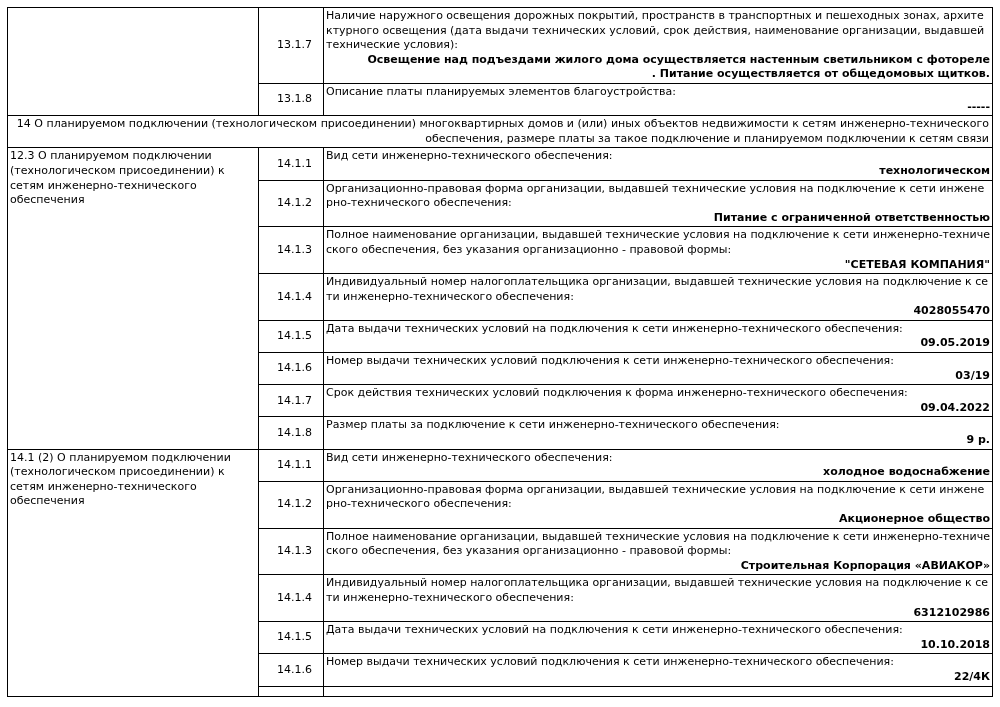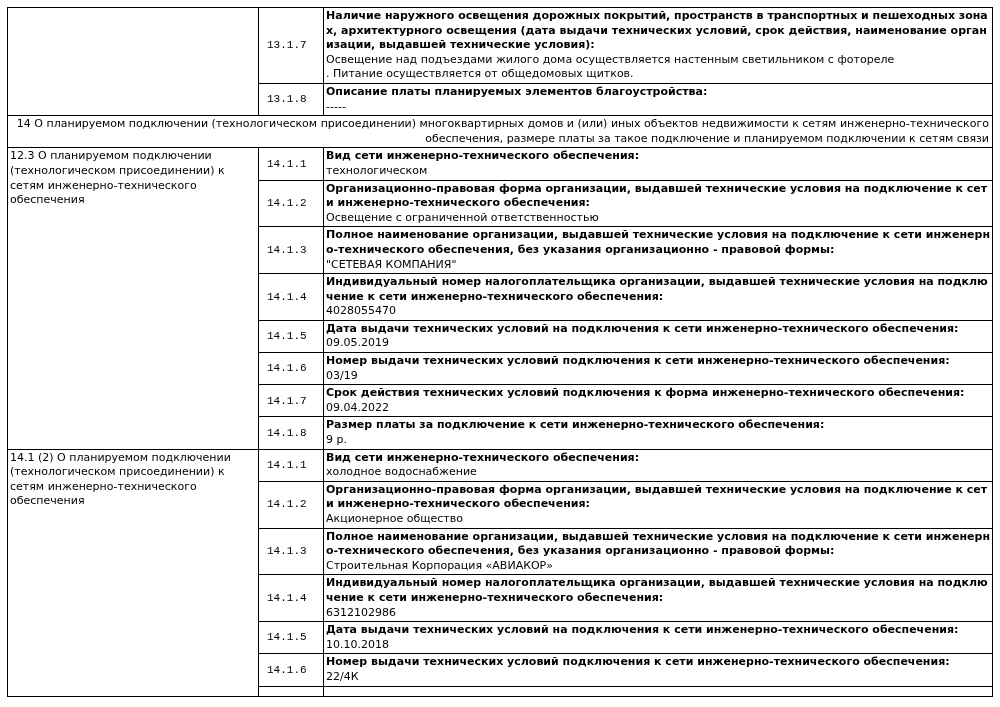--- a/index.html
+++ b/index.html
@@ -20,34 +20,33 @@
     margin: 7px;
     table-layout: fixed;
   }
   td {
     border: 1px solid #000;
     vertical-align: top;
     padding: 1px 2px;
   }
   td.code {
     vertical-align: middle;
-    padding-left: 8px;
-    font-family: Liberation Mono, monospace;
+    padding-left: 18px;
   }
   td.grouplabel { padding-right: 4px; }
   td.section { padding: 1px 3px; text-align: right; }
   .lbl {
     display: block;
     word-break: break-all;
-    font-weight: bold;
   }
   .val {
     display: block;
-    font-weight: normal;
+    font-weight: bold;
     white-space: pre-wrap;
+    text-align: right;
   }
   tr.partial td { height: 10px; }
 </style>
 </head>
 <body>
 
 <table class="decl">
   <colgroup>
     <col style="width:251px">
     <col style="width:65px">
@@ -83,21 +82,21 @@
       <td class="code">14.1.1</td>
       <td class="content">
         <span class="lbl">Вид сети инженерно-технического обеспечения:</span>
         <span class="val">технологическом</span>
       </td>
     </tr>
     <tr>
       <td class="code">14.1.2</td>
       <td class="content">
         <span class="lbl">Организационно-правовая форма организации, выдавшей технические условия на подключение к сети инженерно-технического обеспечения:</span>
-        <span class="val">Освещение с ограниченной ответственностью</span>
+        <span class="val">Питание с ограниченной ответственностью</span>
       </td>
     </tr>
     <tr>
       <td class="code">14.1.3</td>
       <td class="content">
         <span class="lbl">Полное наименование организации, выдавшей технические условия на подключение к сети инженерно-технического обеспечения, без указания организационно - правовой формы:</span>
         <span class="val">"СЕТЕВАЯ КОМПАНИЯ"</span>
       </td>
     </tr>
     <tr>

